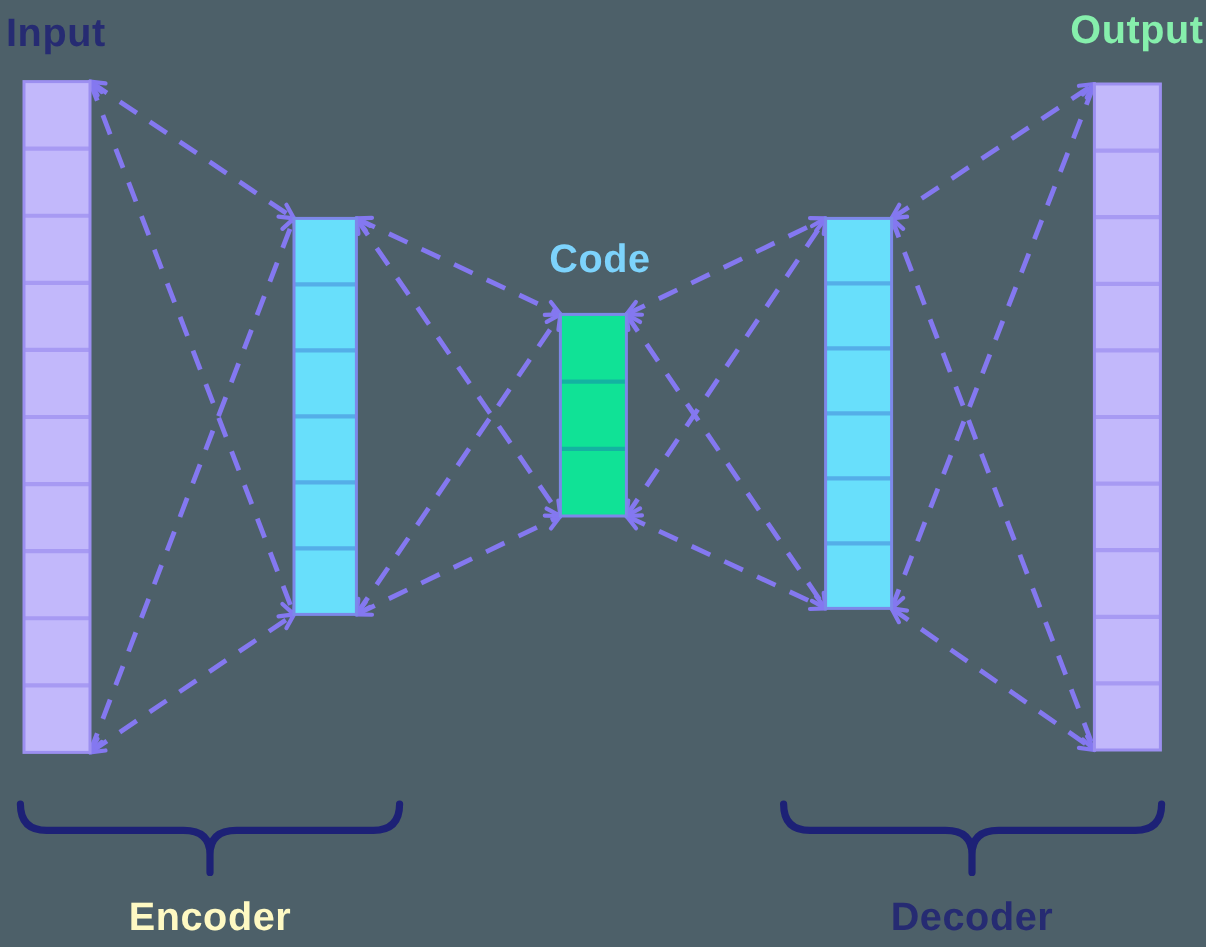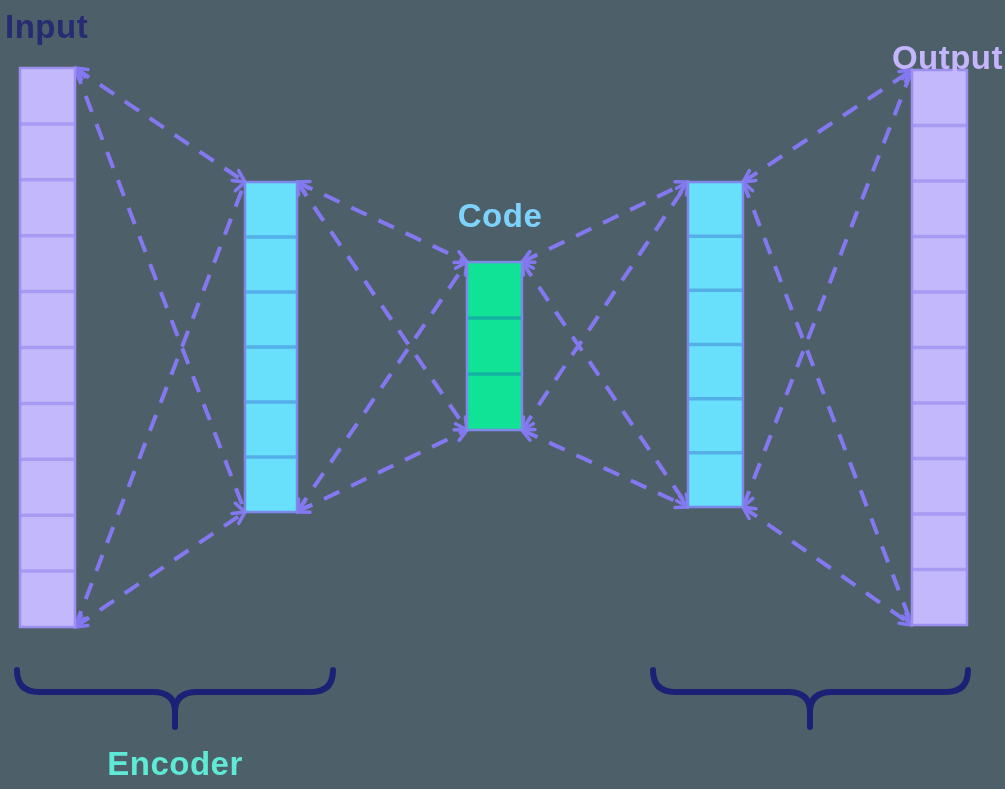--- a/index.html
+++ b/index.html
@@ -253,16 +253,17 @@
              Q 810 692 810 712
              L 810 727
              M 968 670
              Q 968 692 946 692
              L 832 692
              Q 810 692 810 712" fill="none" stroke="#1d2176" stroke-width="6" stroke-linecap="round" stroke-linejoin="round"></path>
       </g>
   </svg>
 
   <div class="diagram-label label-input" style="color: rgb(38, 43, 114);">Input</div>
-  <div class="diagram-label label-output" style="color: #c4b5fd; margin-top: 33px;">Output</div>
+  <div class="diagram-label label-output" style="color: #86efac;">Output</div>
   <div class="diagram-label label-code" style="color: #7dd3fc;">Code</div>
-  <div class="diagram-label label-encoder" style="color: #5eead4;">Encoder</div>
+  <div class="diagram-label label-encoder" style="color: #fef9c3;">Encoder</div>
+  <div class="diagram-label label-decoder" style="color: rgb(38, 43, 114);">Decoder</div>
 </div>
 
 </body></html>

